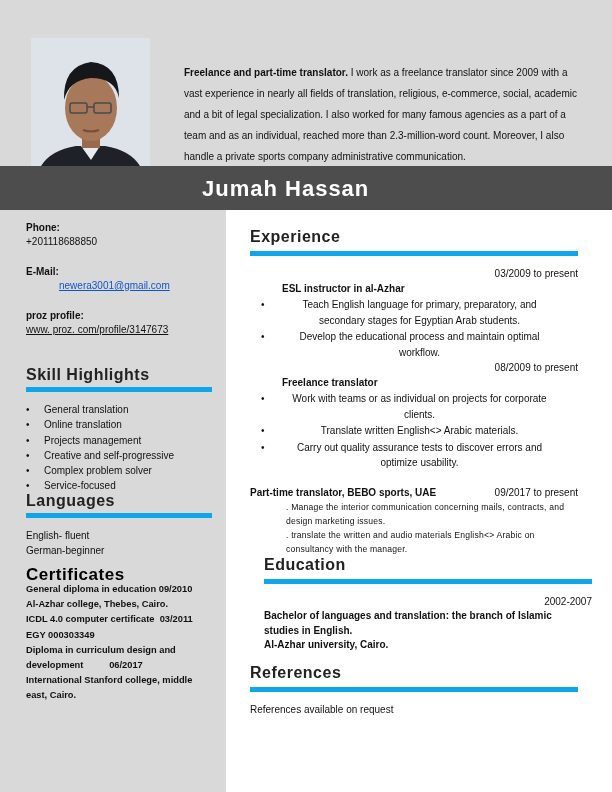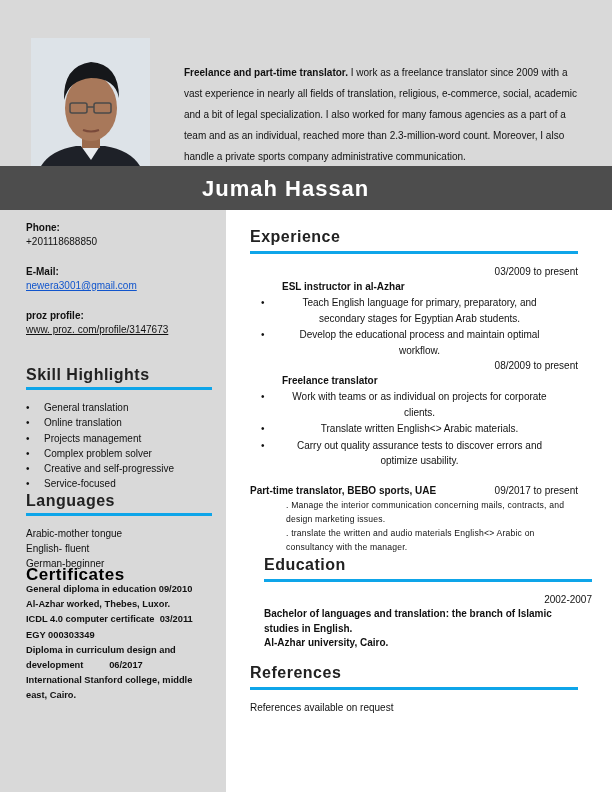--- a/index.html
+++ b/index.html
@@ -8,23 +8,23 @@
   .top { position: absolute; left: 0; top: 0; width: 612px; height: 166px; background: #d9d9d9; }
   .photo { position: absolute; left: 31px; top: 38px; width: 119px; height: 128px; background: linear-gradient(#dde2e6, #d2d8dd); overflow: hidden; }
   .photo svg { width: 100%; height: 100%; display: block; }
   .summary { position: absolute; left: 184px; top: 62px; width: 400px; font-size: 10px; line-height: 21px; color: #111; }
   .summary b { font-weight: bold; }
   .nameband { position: absolute; left: 0; top: 166px; width: 612px; height: 44px; background: #4d4d4d; }
   .name { position: absolute; left: 202px; top: 176px; font-size: 22px; font-weight: bold; color: #fff; letter-spacing: 1px; }
   .left { position: absolute; left: 0; top: 210px; width: 226px; height: 582px; background: #d9d9d9; }
   .lc { position: absolute; left: 26px; width: 186px; font-size: 10px; line-height: 14px; }
   .lbl { font-weight: bold; }
-  .link { color: #1155cc; text-decoration: underline; }
+  .link { color: #1155cc; text-decoration: underline; margin-left: 33px; }
   .ulink { color: #111; text-decoration: underline; }
-  .hdr { font-size: 16px; font-weight: bold; color: #222; letter-spacing: 0.5px; padding-bottom: 5px; border-bottom: 3px solid #0ea5e9; }
+  .hdr { font-size: 16px; font-weight: bold; color: #222; letter-spacing: 0.5px; padding-bottom: 5px; border-bottom: 5px solid #0ea5e9; }
   .hdr-nb { font-size: 17px; font-weight: bold; color: #000; letter-spacing: 0.5px; }
   ul.sk { list-style: none; margin-top: 10px; }
   ul.sk li { position: relative; padding-left: 18px; line-height: 15.3px; font-size: 10px; }
   ul.sk li::before { content: "•"; position: absolute; left: 0; }
   .plain { line-height: 15px; }
   .cert { font-size: 9.3px; line-height: 15.2px; font-weight: bold; }
   .right { position: absolute; left: 250px; width: 328px; font-size: 10px; }
   .date { text-align: right; line-height: 14px; }
   .role { font-weight: bold; padding-left: 32px; line-height: 16px; }
   ul.bl { list-style: none; }
@@ -70,38 +70,37 @@
   <div class="lbl">proz profile:</div>
   <div><a class="ulink">www. proz. com/profile/3147673</a></div>
 </div>
 
 <div class="lc" style="top:368px;">
   <div class="hdr">Skill Highlights</div>
   <ul class="sk">
     <li>General translation</li>
     <li>Online translation</li>
     <li>Projects management</li>
+    <li>Creative and self-progressive</li>
     <li>Complex problem solver</li>
-    <li>Creative and self-progressive</li>
     <li>Service-focused</li>
   </ul>
 </div>
 
 <div class="lc" style="top:494px;">
   <div class="hdr">Languages</div>
   <div style="height:10px"></div>
-  <div class="plain">Arabic-mother tongue</div>
   <div class="plain">English- fluent</div>
   <div class="plain">German-beginner</div>
 </div>
 
 <div class="lc" style="top:568px;">
   <div class="hdr-nb">Certificates</div>
   <div class="cert">General diploma in education 09/2010</div>
-  <div class="cert">Al-Azhar worked, Thebes, Luxor.</div>
+  <div class="cert">Al-Azhar college, Thebes, Cairo.</div>
   <div class="cert" style="white-space:pre">ICDL 4.0 computer certificate  03/2011</div>
   <div class="cert">EGY 000303349</div>
   <div class="cert">Diploma in curriculum design and</div>
   <div class="cert" style="white-space:pre">development          06/2017</div>
   <div class="cert">International Stanford college, middle</div>
   <div class="cert">east, Cairo.</div>
 </div>
 
 <div class="right" style="top:228px;">
   <div class="hdr">Experience</div>

